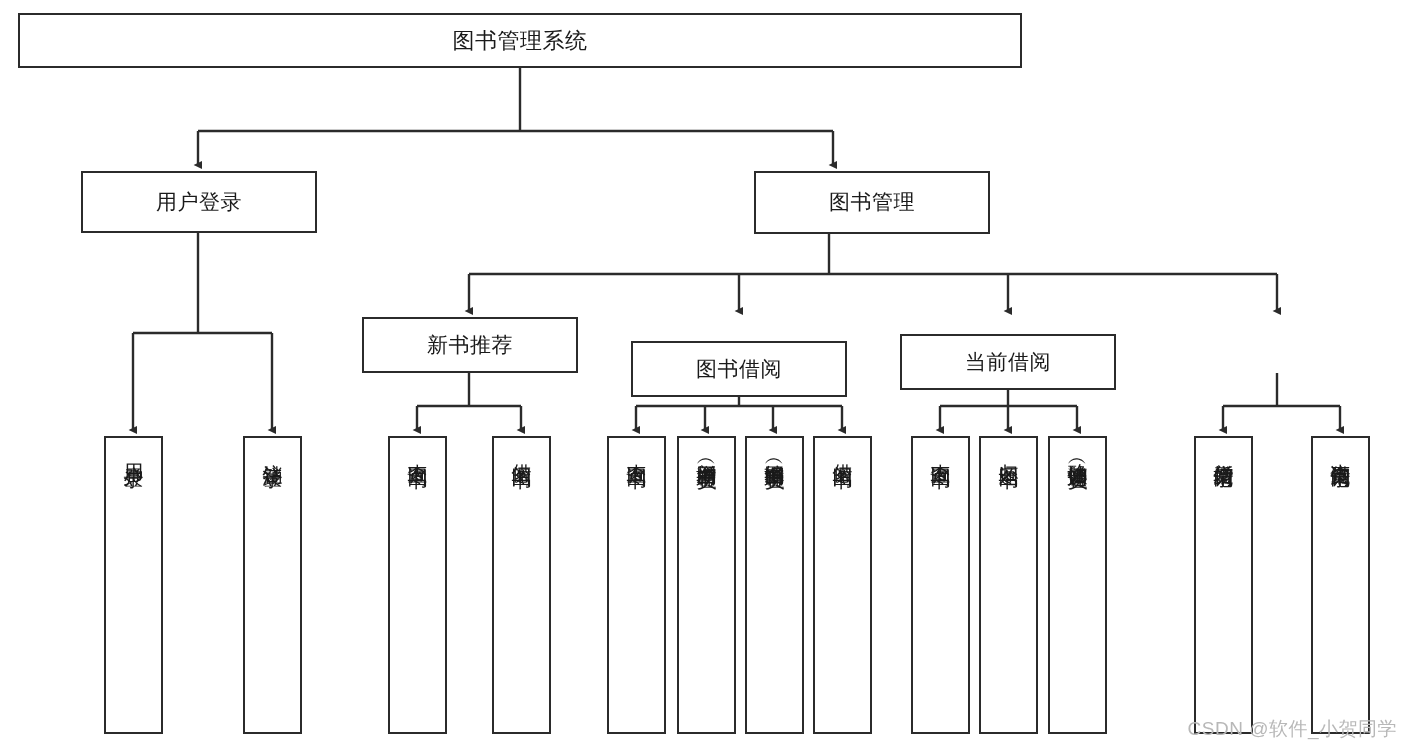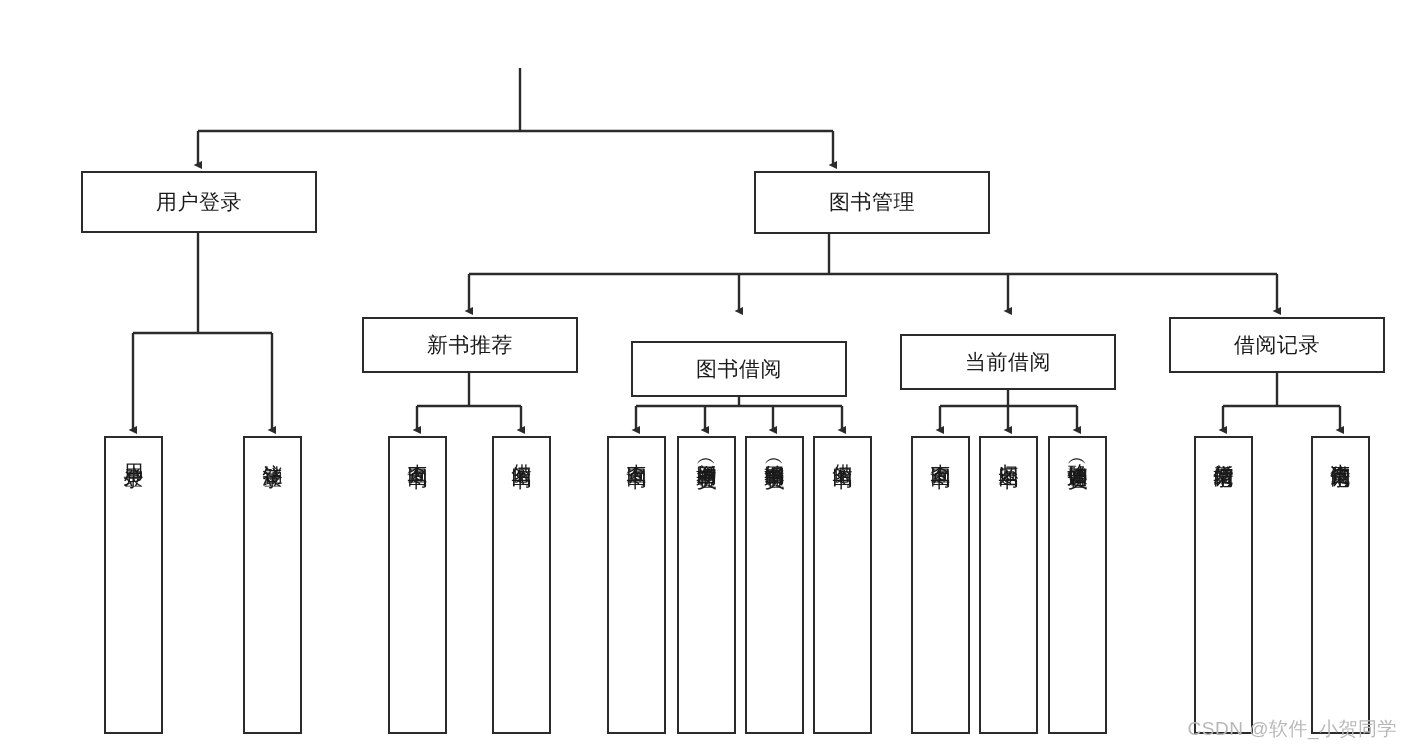--- a/index.html
+++ b/index.html
@@ -127,20 +127,23 @@
       <path d="M1008,406 L1008,430" marker-end="url(#arrow)"></path>
       <path d="M1077,406 L1077,430" marker-end="url(#arrow)"></path>
 
       <path d="M1277,373 L1277,406"></path>
       <path d="M1223,406 L1340,406"></path>
       <path d="M1223,406 L1223,430" marker-end="url(#arrow)"></path>
       <path d="M1340,406 L1340,430" marker-end="url(#arrow)"></path>
     </g>
   </svg>
 
+  <div class="node horiz root" style="left:18px; top:13px; width:1004px; height:55px;">
+    <span class="label">图书管理系统</span>
+  </div>
 
   <div class="node horiz" style="left:81px; top:171px; width:236px; height:62px;">
     <span class="label">用户登录</span>
   </div>
 
   <div class="node horiz" style="left:754px; top:171px; width:236px; height:63px;">
     <span class="label">图书管理</span>
   </div>
 
   <div class="node horiz" style="left:362px; top:317px; width:216px; height:56px;">
@@ -148,23 +151,20 @@
   </div>
 
   <div class="node horiz" style="left:631px; top:317px; width:216px; height:56px;margin-top:24px;">
     <span class="label">图书借阅</span>
   </div>
 
   <div class="node horiz" style="left:900px; top:334px; width:216px; height:56px;">
     <span class="label">当前借阅</span>
   </div>
 
-  <div class="node horiz" style="left:1169px; top:317px; width:216px; height:56px;">
-    <span class="label">借阅记录</span>
-  </div>
 
   <div class="node vert" style="left:104px; top:436px; width:59px; height:298px;">
     <span class="label">用户登录</span>
   </div>
 
   <div class="node vert" style="left:243px; top:436px; width:59px; height:298px;">
     <span class="label">注销登录</span>
   </div>
 
   <div class="node vert" style="left:388px; top:436px; width:59px; height:298px;">

